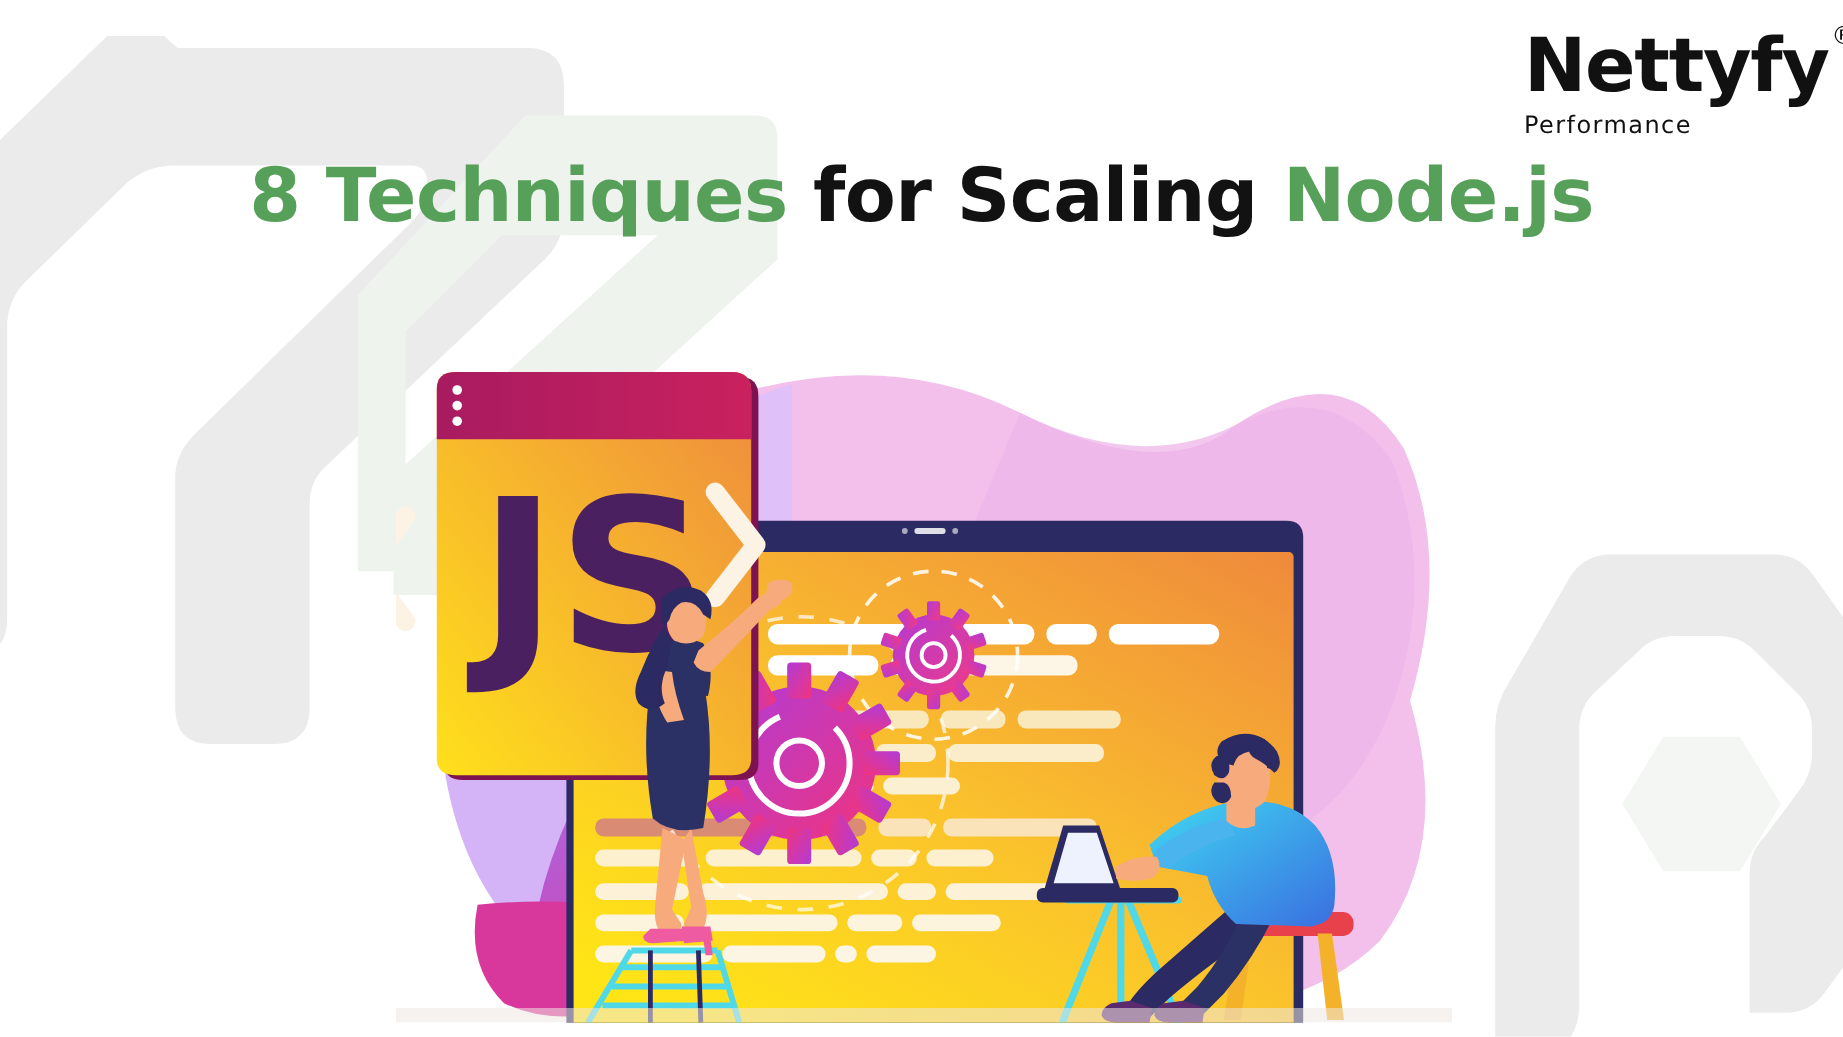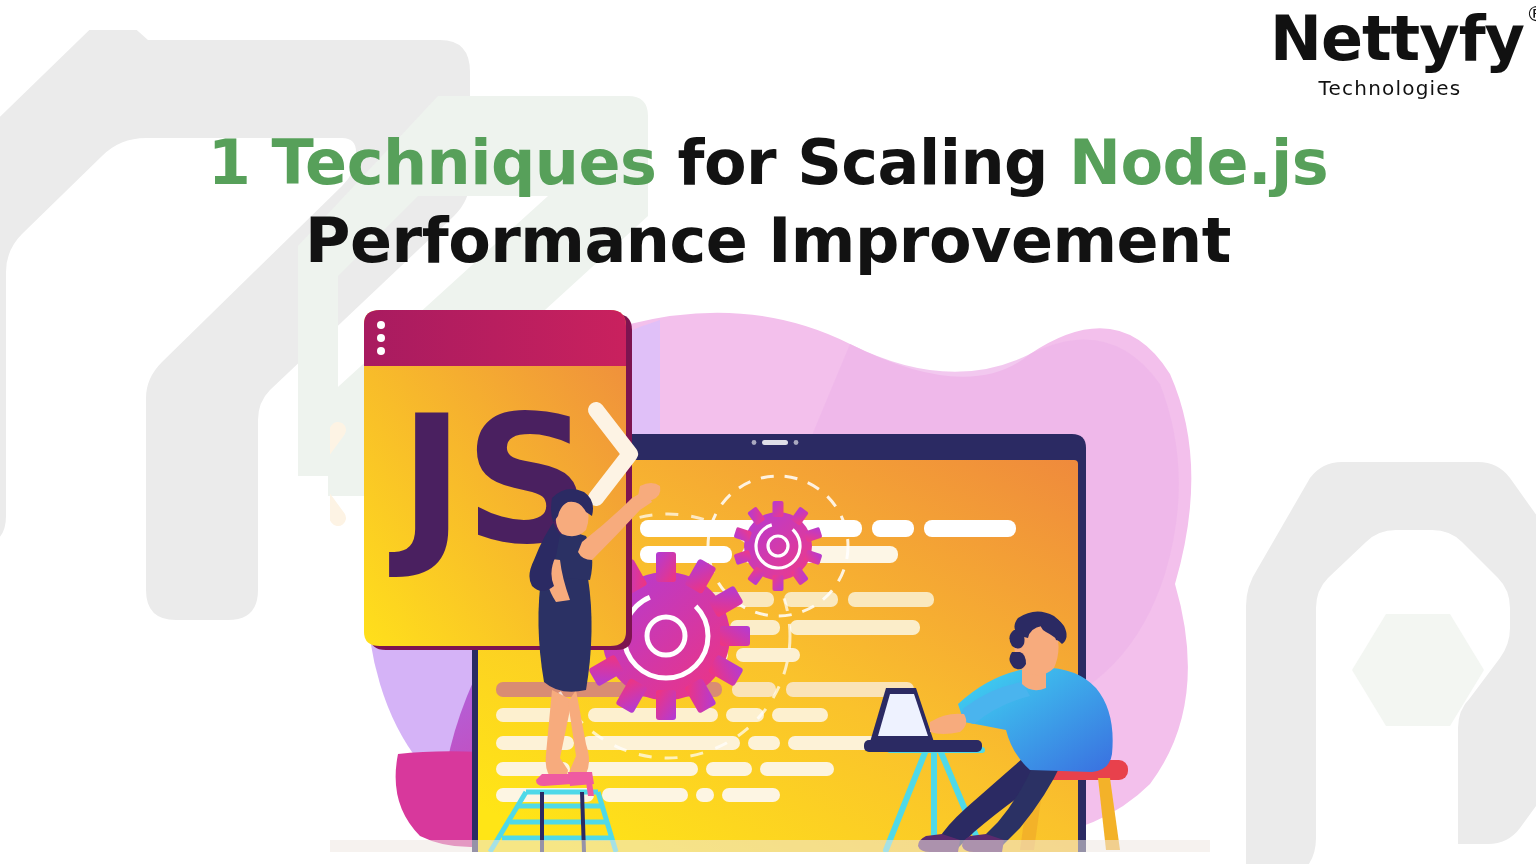--- a/index.html
+++ b/index.html
@@ -9,21 +9,21 @@
     background:#ffffff;
     position:relative;
   }
   .stage { position:absolute; inset:0; width:1536px; height:864px; overflow:hidden; background:#fff; }
 
   
   .wm { position:absolute; pointer-events:none; }
   .wm svg { display:block; }
 
   
-  .logo { position:absolute; top:8px; right:26px; text-align:center; width:240px; }
+  .logo { position:absolute; top:24px; right:26px; text-align:left; width:240px; }
   .logo-word { font-size:62px; font-weight:700; letter-spacing:-1px; color:#111; line-height:1;
                font-family:"DejaVu Sans", sans-serif; position:relative; display:inline-block; }
   .logo-reg { position:absolute; top:-4px; right:-22px; font-size:21px; font-weight:400; }
   .logo-sub { font-size:20px; letter-spacing:1.2px; color:#111; margin-top:6px;
               font-family:"DejaVu Sans", sans-serif; }
 
   
   .headline { position:absolute; top:124px; left:0; width:1536px; text-align:center; z-index:6; }
   .hl-line { font-family:"DejaVu Sans", sans-serif; font-weight:700; font-size:62px;
              line-height:78px; letter-spacing:-0.5px; color:#121212; white-space:nowrap; }
@@ -54,26 +54,25 @@
     <svg width="400" height="460" viewBox="0 0 400 460">
       <path d="M100 60 Q112 44 132 44 L268 44 Q288 44 300 60 L364 150 Q376 168 376 188 L376 300 Q376 320 364 336 L310 410 Q298 426 278 426 L248 426 L248 310 Q248 292 260 280 L290 240 Q300 226 300 210 L300 190 Q300 172 288 160 L252 124 Q240 112 222 112 L186 112 Q168 112 156 124 L118 160 Q106 172 106 190 L106 420 Q106 440 94 452 L60 460 L36 460 L36 188 Q36 168 48 150 Z" fill="#ebebeb"></path>
       <path d="M176 196 L240 196 L274 252 L240 308 L176 308 L142 252 Z" fill="#f3f6f2"></path>
     </svg>
   </div>
 
   <div class="logo">
     <div class="logo-word">
       <span>Nettyfy</span><span class="logo-reg">®</span>
     </div>
-    <div class="logo-sub">Technologies</div>
+    <div class="logo-sub">Performance</div>
   </div>
 
   <div class="headline">
-    <div class="hl-line"><span class="hl-green">1 Techniques</span><span> for Scaling </span><span class="hl-green">Node.js</span></div>
-    <div class="hl-line">Performance Improvement</div>
+    <div class="hl-line"><span class="hl-green">8 Techniques</span><span> for Scaling </span><span class="hl-green">Node.js</span></div>
   </div>
 
   <div class="illus">
   <svg width="880" height="568" viewBox="0 0 880 568">
     <defs>
       <linearGradient id="scrGrad" x1="1" y1="0" x2="0.15" y2="1">
         <stop offset="0" stop-color="#ef8a3c"></stop>
         <stop offset="0.55" stop-color="#fac22c"></stop>
         <stop offset="1" stop-color="#ffe516"></stop>
       </linearGradient>

